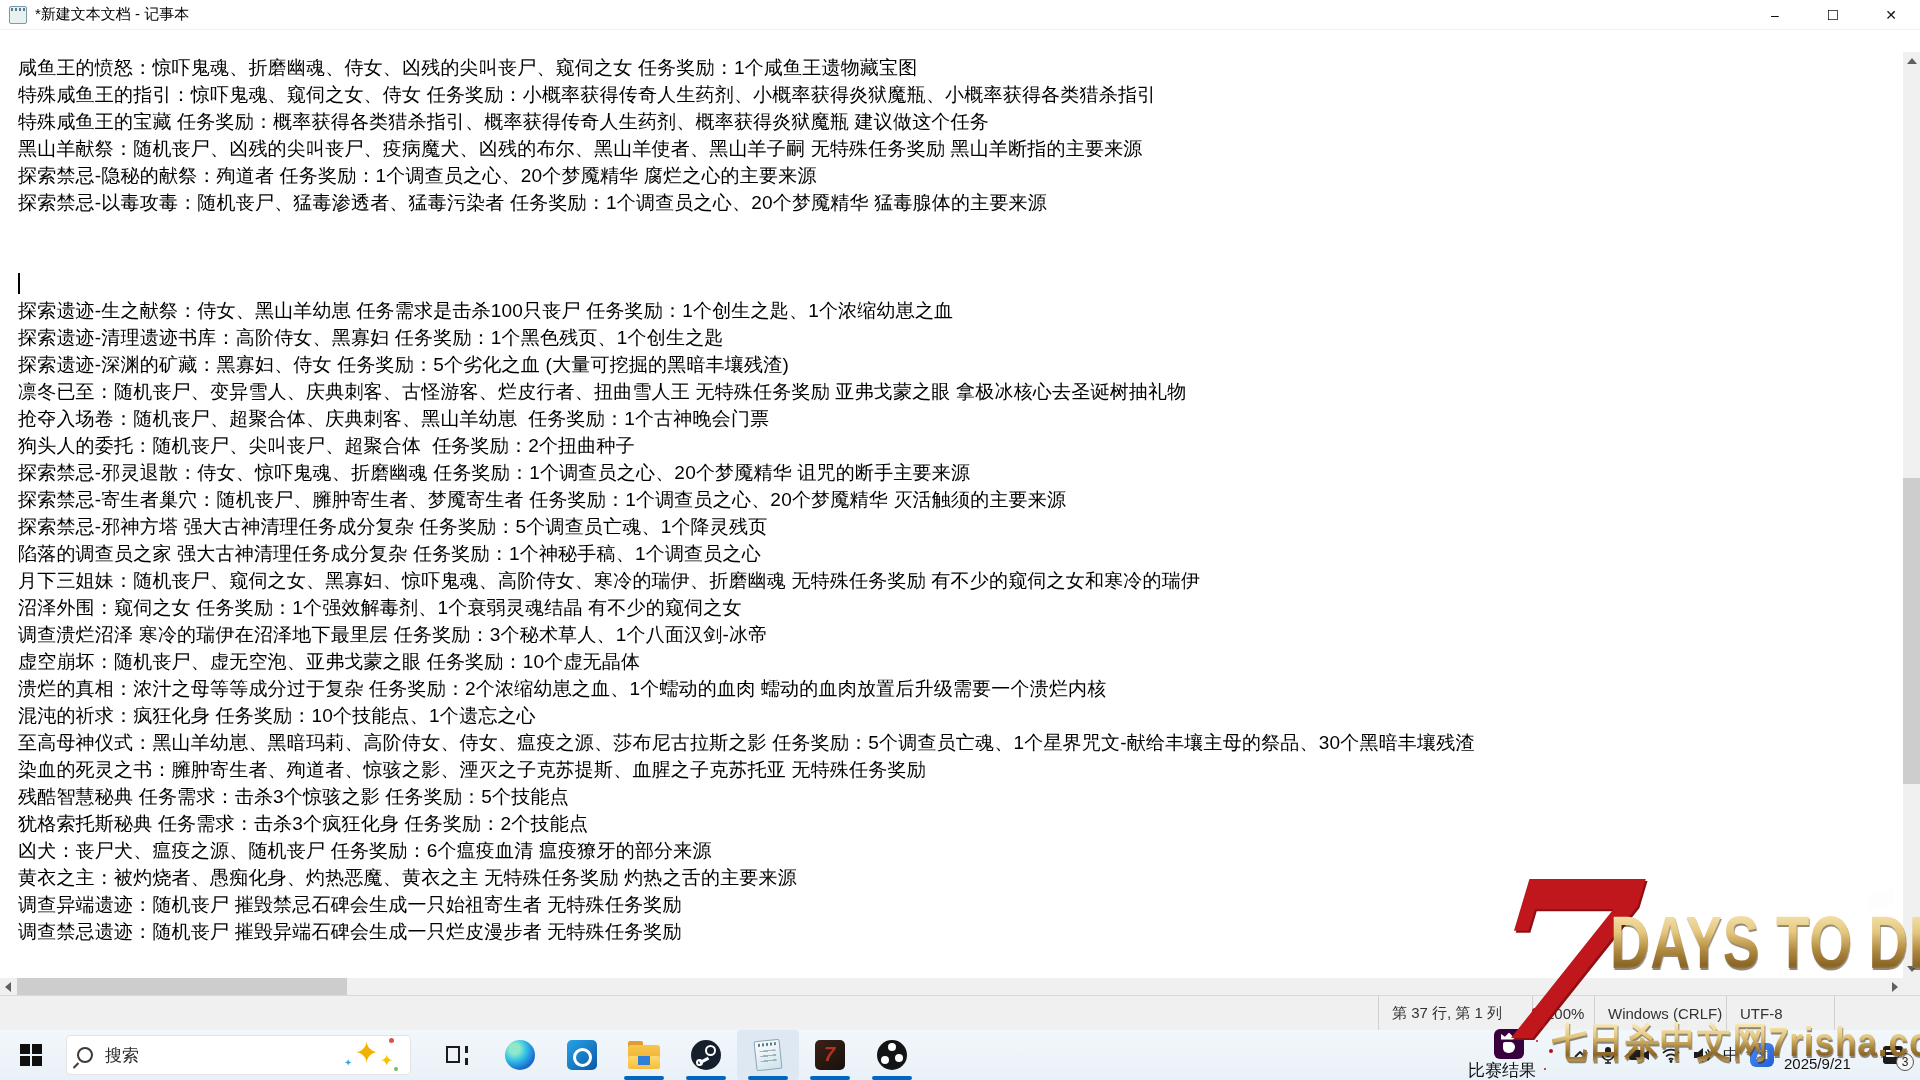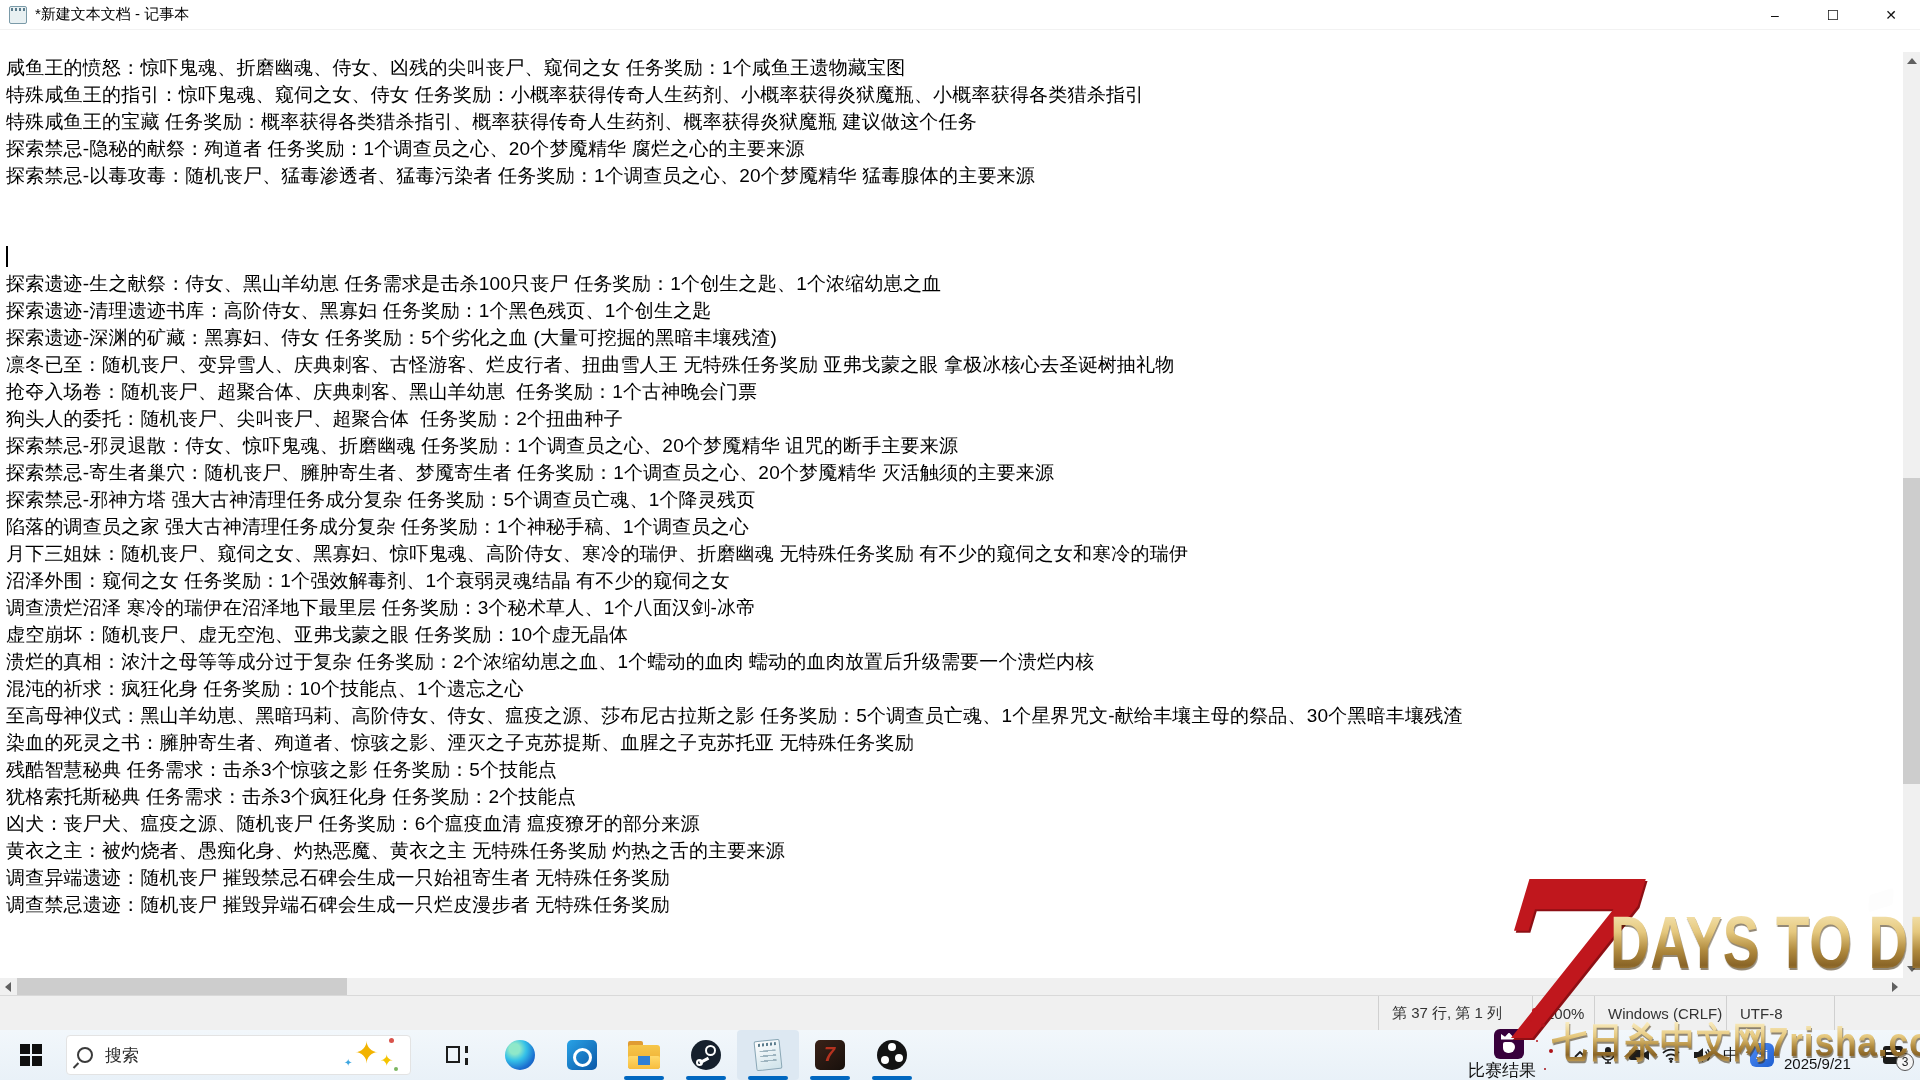--- a/index.html
+++ b/index.html
@@ -22,21 +22,21 @@
 
   
   .menubar { position:absolute; left:0; top:16px; right:0; height:22px; background:#fff;
     display:flex; align-items:center; border-bottom:1px solid #ececec;margin-top:40px; }
   .menu-item { font-size:15px; color:#000; padding:0 9px; height:22px; line-height:22px; }
 
   
   .editor { position:absolute; left:0; top:52px; width:1903px; height:926px; background:#fff;
     overflow:hidden; padding-top:2px; }
   .doc-line { height:27px; line-height:27px; font-size:19px; color:#000; white-space:pre;
-    padding-left:6px; letter-spacing:0.2px; }
+    padding-left:6px; letter-spacing:0.2px;margin-left:12px; }
   .caret { display:inline-block; width:2px; height:21px; background:#000; vertical-align:-4px; }
 
   
   .vscroll { position:absolute; right:0; top:52px; width:17px; height:926px; background:#f0f0f0; }
   .vthumb { position:absolute; left:0; width:17px; top:426px; height:306px; background:#cdcdcd; }
   .arrow { position:absolute; width:0; height:0; }
   .vscroll .up { left:4px; top:6px; border-left:5px solid transparent; border-right:5px solid transparent;
     border-bottom:6px solid #606060; }
   .vscroll .down { left:4px; bottom:6px; border-left:5px solid transparent; border-right:5px solid transparent;
     border-top:6px solid #606060; }
@@ -199,20 +199,21 @@
     <div class="menu-item">编辑(E)</div>
     <div class="menu-item">格式(O)</div>
     <div class="menu-item">查看(V)</div>
     <div class="menu-item">帮助(H)</div>
   </div>
 
   <div class="editor">
       <div class="doc-line">咸鱼王的愤怒：惊吓鬼魂、折磨幽魂、侍女、凶残的尖叫丧尸、窥伺之女 任务奖励：1个咸鱼王遗物藏宝图</div>
       <div class="doc-line">特殊咸鱼王的指引：惊吓鬼魂、窥伺之女、侍女 任务奖励：小概率获得传奇人生药剂、小概率获得炎狱魔瓶、小概率获得各类猎杀指引</div>
       <div class="doc-line">特殊咸鱼王的宝藏 任务奖励：概率获得各类猎杀指引、概率获得传奇人生药剂、概率获得炎狱魔瓶 建议做这个任务</div>
+      <div class="doc-line">黑山羊献祭：随机丧尸、凶残的尖叫丧尸、疫病魔犬、凶残的布尔、黑山羊使者、黑山羊子嗣 无特殊任务奖励 黑山羊断指的主要来源</div>
       <div class="doc-line">探索禁忌-隐秘的献祭：殉道者 任务奖励：1个调查员之心、20个梦魇精华 腐烂之心的主要来源</div>
       <div class="doc-line">探索禁忌-以毒攻毒：随机丧尸、猛毒渗透者、猛毒污染者 任务奖励：1个调查员之心、20个梦魇精华 猛毒腺体的主要来源</div>
       <div class="doc-line"></div>
       <div class="doc-line"></div>
       <div class="doc-line"><span class="caret"></span></div>
       <div class="doc-line">探索遗迹-生之献祭：侍女、黑山羊幼崽 任务需求是击杀100只丧尸 任务奖励：1个创生之匙、1个浓缩幼崽之血</div>
       <div class="doc-line">探索遗迹-清理遗迹书库：高阶侍女、黑寡妇 任务奖励：1个黑色残页、1个创生之匙</div>
       <div class="doc-line">探索遗迹-深渊的矿藏：黑寡妇、侍女 任务奖励：5个劣化之血 (大量可挖掘的黑暗丰壤残渣)</div>
       <div class="doc-line">凛冬已至：随机丧尸、变异雪人、庆典刺客、古怪游客、烂皮行者、扭曲雪人王 无特殊任务奖励 亚弗戈蒙之眼 拿极冰核心去圣诞树抽礼物</div>
       <div class="doc-line">抢夺入场卷：随机丧尸、超聚合体、庆典刺客、黑山羊幼崽  任务奖励：1个古神晚会门票</div>

